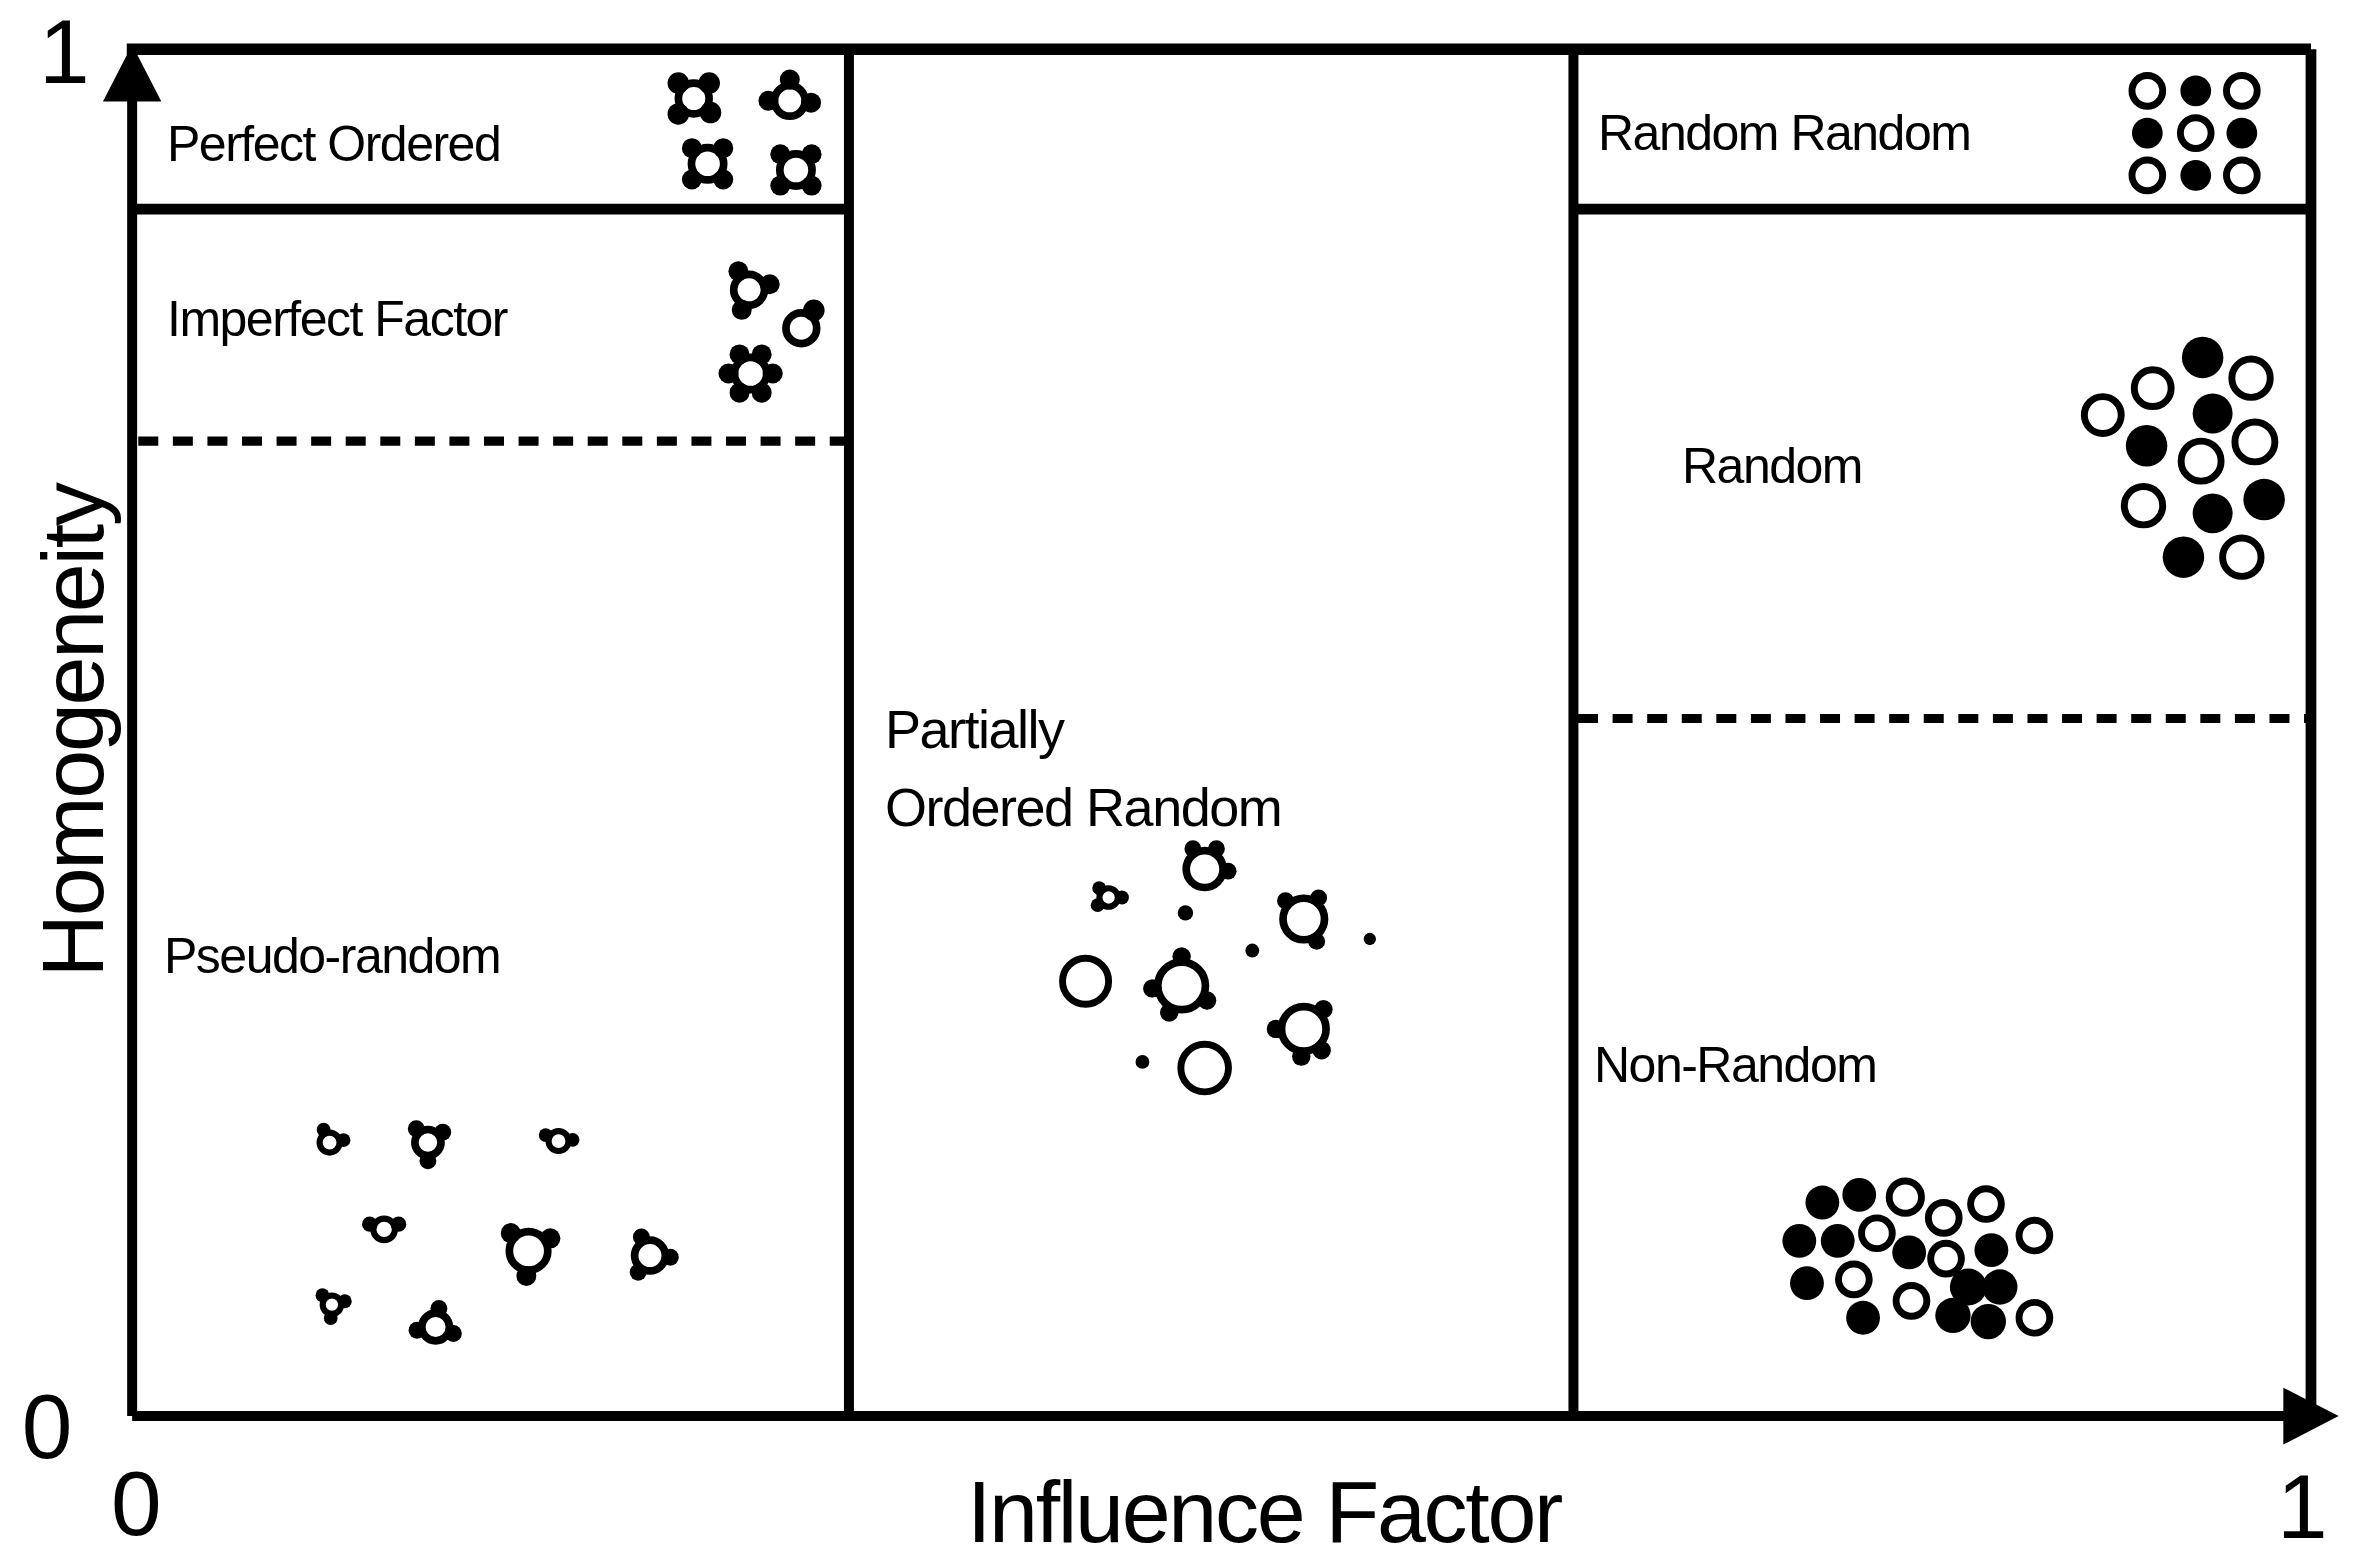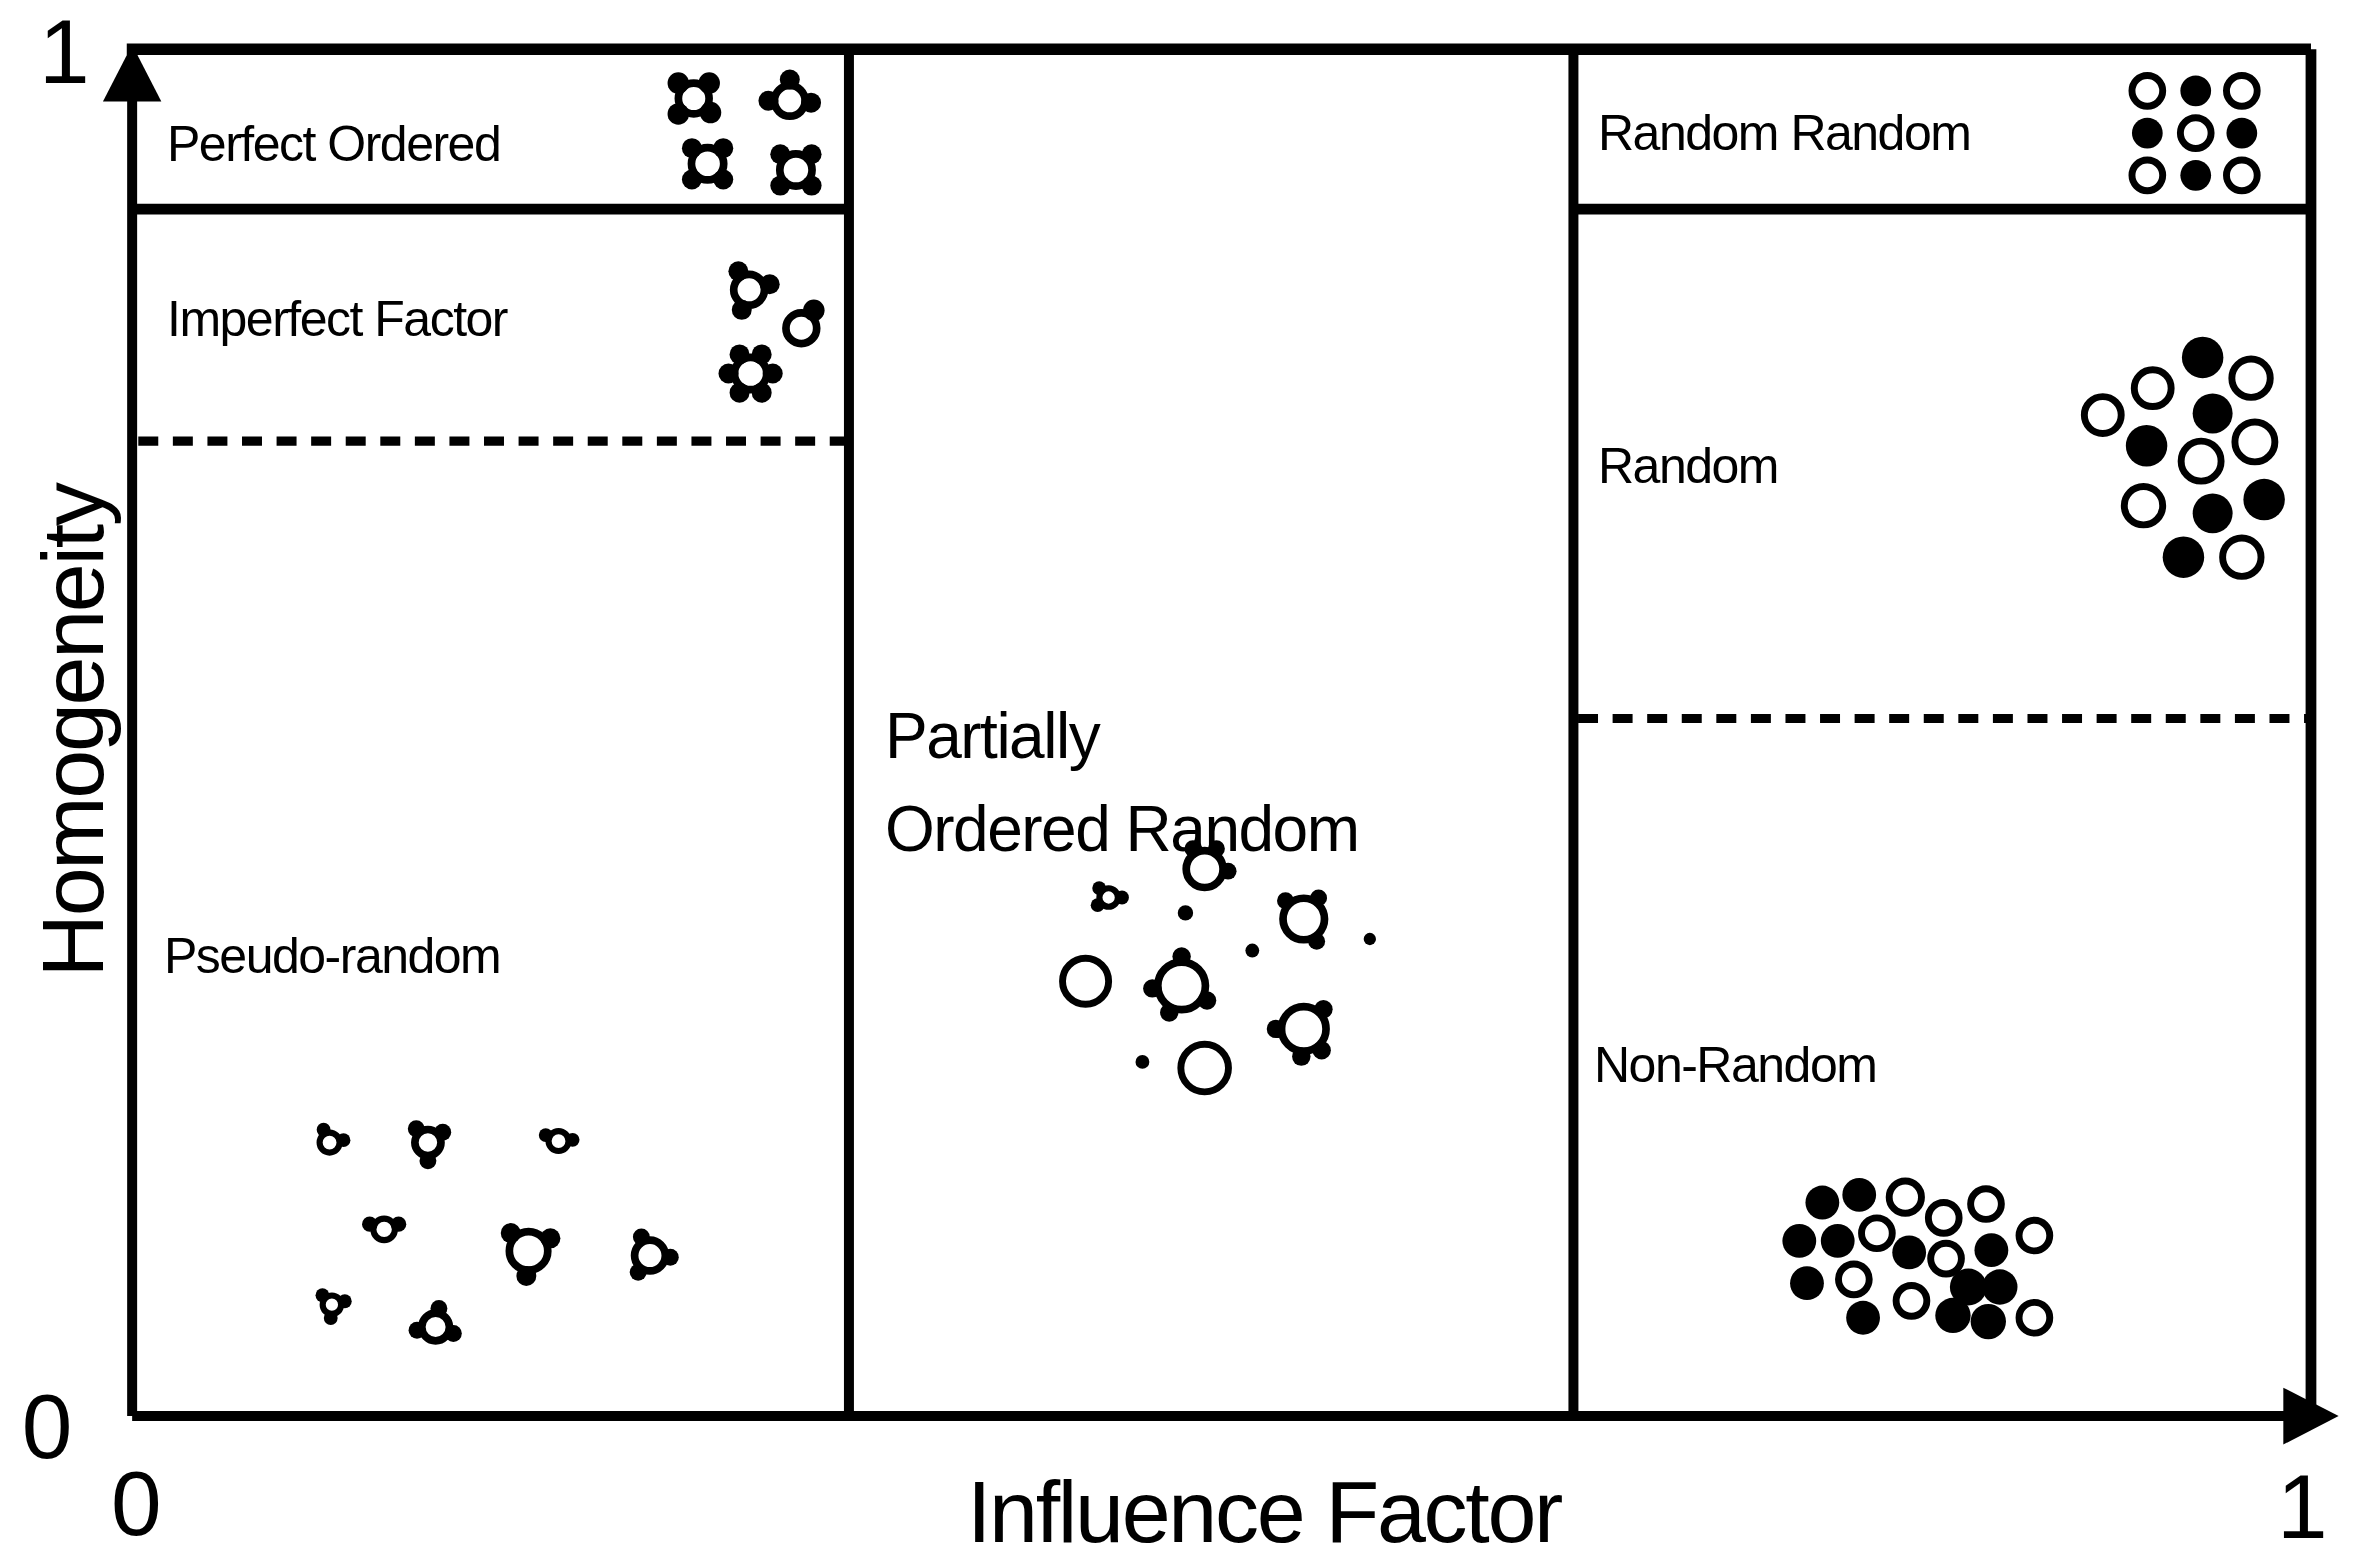--- a/index.html
+++ b/index.html
@@ -1,34 +1,34 @@
 <!DOCTYPE html>
 <html style="font-size:12.3px"><head>
 <meta charset="utf-8">
 <style>
   html,body{margin:0;padding:0;background:#ffffff;}
   #figure{position:relative;width:2354px;height:1563px;background:#fff;overflow:hidden;
           font-family:"Liberation Sans",sans-serif;color:#000;}
   #canvas{position:absolute;left:0;top:0;width:2354px;height:1563px;}
   .lbl{position:absolute;font-size:50px;letter-spacing:-1.5px;white-space:nowrap;line-height:1.1;}
-  .lbl2{position:absolute;font-size:64px;letter-spacing:-1.5px;white-space:nowrap;line-height:1.45;}
+  .lbl2{position:absolute;font-size:54px;letter-spacing:-1.5px;white-space:nowrap;line-height:1.45;}
   .tick{position:absolute;font-size:91px;letter-spacing:-1.5px;line-height:1;}
   .axis{position:absolute;font-size:88px;letter-spacing:-2.3px;white-space:nowrap;line-height:1;}
   #ylab{left:73px;top:731px;transform:translate(-50%,-50%) rotate(-90deg);}
   #xlab{left:1264px;top:1512px;transform:translate(-50%,-50%);}
   #tick-y1{left:28px;top:6.1px;width:71px;text-align:center;}
   #tick-y0{left:10.8px;top:1381px;width:71px;text-align:center;}
   #tick-x0{left:100px;top:1458px;width:71px;text-align:center;}
   #tick-x1{left:2266px;top:1461px;width:71px;text-align:center;}
   #lab-perfect{left:167px;top:117px;}
   #lab-imperfect{left:167px;top:292px;}
   #lab-pseudo{left:164px;top:929px;}
   #lab-partial{left:885px;top:690px;}
   #lab-ideal{left:1598px;top:106px;}
-  #lab-random{left:1598px;top:439px;}
+  #lab-random{left:1682px;top:439px;}
   #lab-nonrandom{left:1594px;top:1038px;}
 </style>
 </head>
 <body>
 
 <div id="figure">
   <svg id="canvas" viewBox="0 0 3064 2034" xmlns="http://www.w3.org/2000/svg">
       <line x1="172" y1="62" x2="172" y2="1843" stroke="#000000" stroke-width="13"></line>
       <line x1="172" y1="1843" x2="3000" y2="1843" stroke="#000000" stroke-width="13"></line>
       <line x1="165" y1="64" x2="3008" y2="64" stroke="#000000" stroke-width="15"></line>

